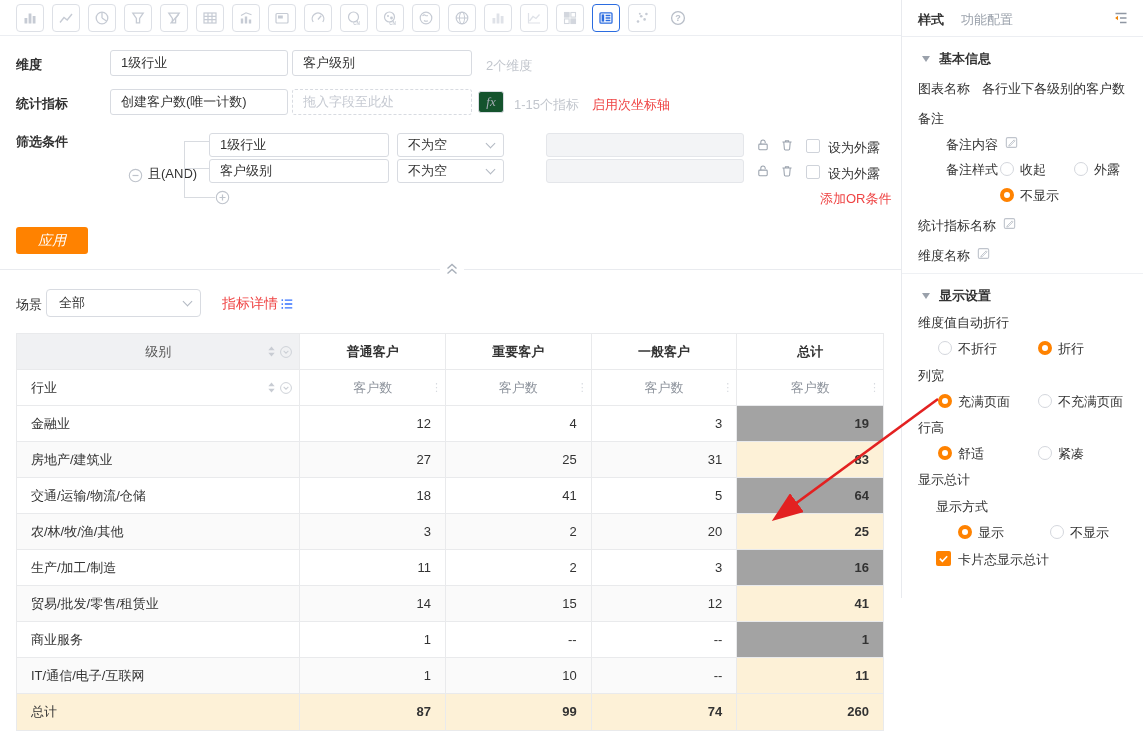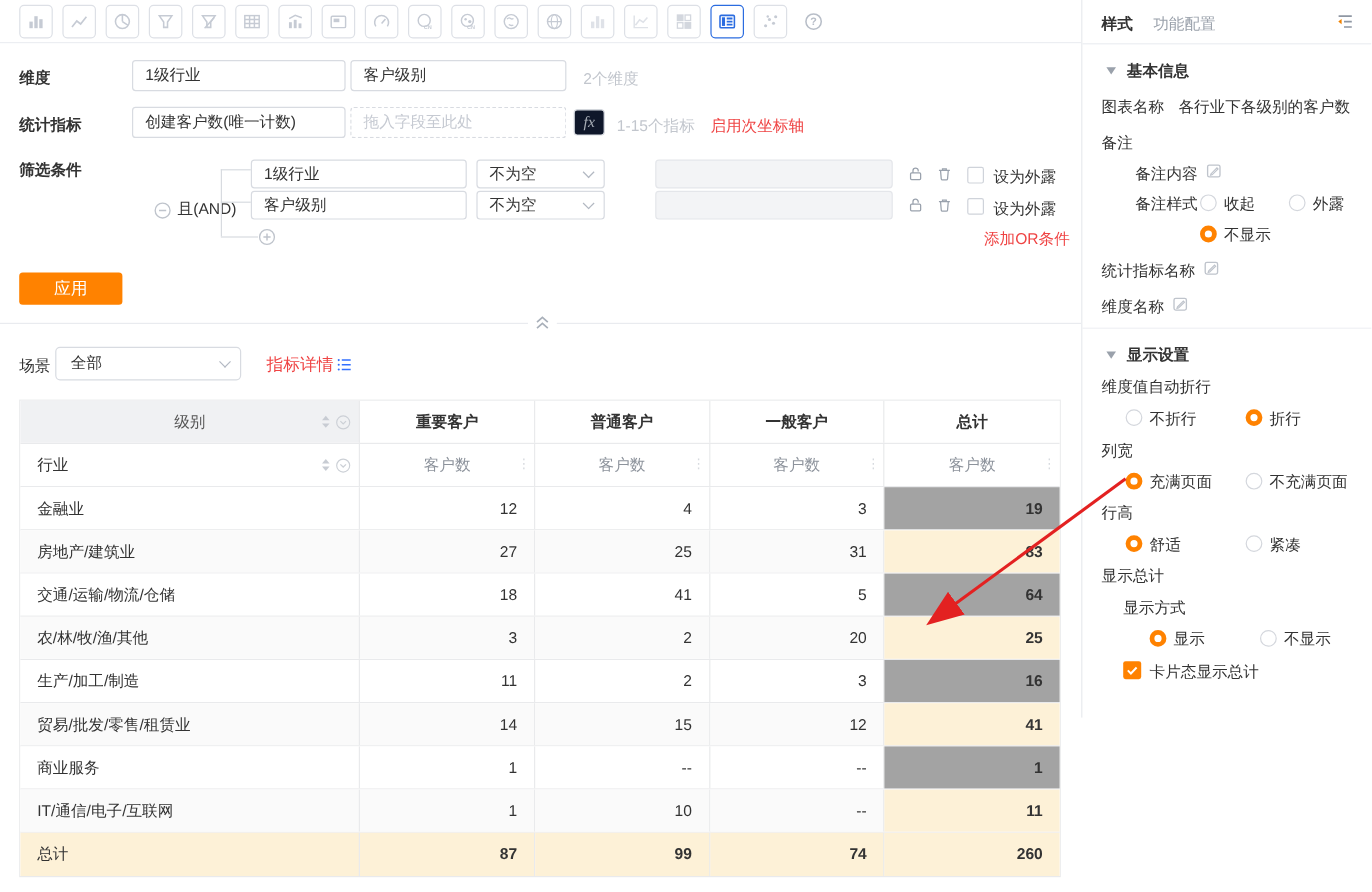--- a/index.html
+++ b/index.html
@@ -24,23 +24,23 @@
   .h24{height:24px;line-height:22px;}
   .dashed{border-style:dashed;}
   .ph{color:#c6cad2;}
   .disabled{background:#f3f4f6;border-color:#e4e6ea;}
   .selbox{padding-right:24px;}
   .chev{position:absolute;right:9px;top:50%;width:7px;height:7px;margin-top:-5px;box-sizing:border-box;
         border-right:1.4px solid #b2b8c2;border-bottom:1.4px solid #b2b8c2;transform:rotate(45deg);}
   .scene{height:28px;line-height:26px;border-radius:4px;padding-left:12px;}
   .fxbox{position:absolute;width:26px;height:22px;border:1px solid #d8dbe1;border-radius:3px;color:#a6acb5;
          font-style:italic;font-family:"Liberation Serif","DejaVu Serif",serif;font-size:13px;text-align:center;
-         line-height:20px;box-sizing:border-box;background:#0f172a;}
-  .apply{position:absolute;width:86px;height:27px;background:#ff8200;color:#fff;font-size:14px;border:none;
-         border-radius:3px;cursor:pointer;}
+         line-height:20px;box-sizing:border-box;background:#14532d;}
+  .apply{position:absolute;width:72px;height:27px;background:#ff8200;color:#fff;font-size:14px;border:none;
+         border-radius:3px;cursor:pointer;font-style:italic;}
   .vline{position:absolute;width:1px;background:#d8dbe0;}
   .hline{position:absolute;height:1px;background:#d8dbe0;}
   .andnode{position:absolute;display:flex;align-items:flex-end;gap:5px;font-size:13px;color:#333;}
   .cbx-empty{position:absolute;width:14px;height:14px;border:1px solid #cfd3da;border-radius:2px;background:#fff;box-sizing:border-box;}
   .hdivider{position:absolute;left:0;top:269px;width:901px;height:1px;background:#e9ebef;}
   .collapse-wrap{position:absolute;left:440px;top:261px;background:#fff;padding:0 4px;cursor:pointer;}
   
   .pivot{position:absolute;left:16px;top:333px;width:868px;border:1px solid #e9eaec;box-sizing:border-box;background:#fff;}
   .trow{display:flex;height:36px;border-bottom:1px solid #e9eaec;background:#fff;box-sizing:border-box;}
   #pivot-body .trow:last-child{border-bottom:none;}
@@ -361,22 +361,22 @@
               </svg>
             </span>
             <span class="icn">
               <svg width="14" height="14" viewBox="0 0 16 16">
                 <circle cx="8" cy="8" r="6.2" fill="none" stroke="#ccd0d6" stroke-width="1.1"></circle>
                 <path d="M5.3 6.8 L8 9.4 L10.7 6.8" fill="none" stroke="#ccd0d6" stroke-width="1.2"></path>
               </svg>
             </span>
           </span>
       </div>
+      <div class="tc cv th">普通客户</div>
       <div class="tc cv th">重要客户</div>
-      <div class="tc cv th">普通客户</div>
       <div class="tc cv th">一般客户</div>
       <div class="tc cv th">总计</div>
     </div>
     <div class="trow">
       <div class="tc c0 h2c0">
         <span>行业</span>
         <span class="sorts">
             <span class="icn">
               <svg width="9" height="13" viewBox="0 0 10 14">
                 <path d="M5 1.5 L8.5 5.5 H1.5 Z" fill="#c8ccd3"></path>

